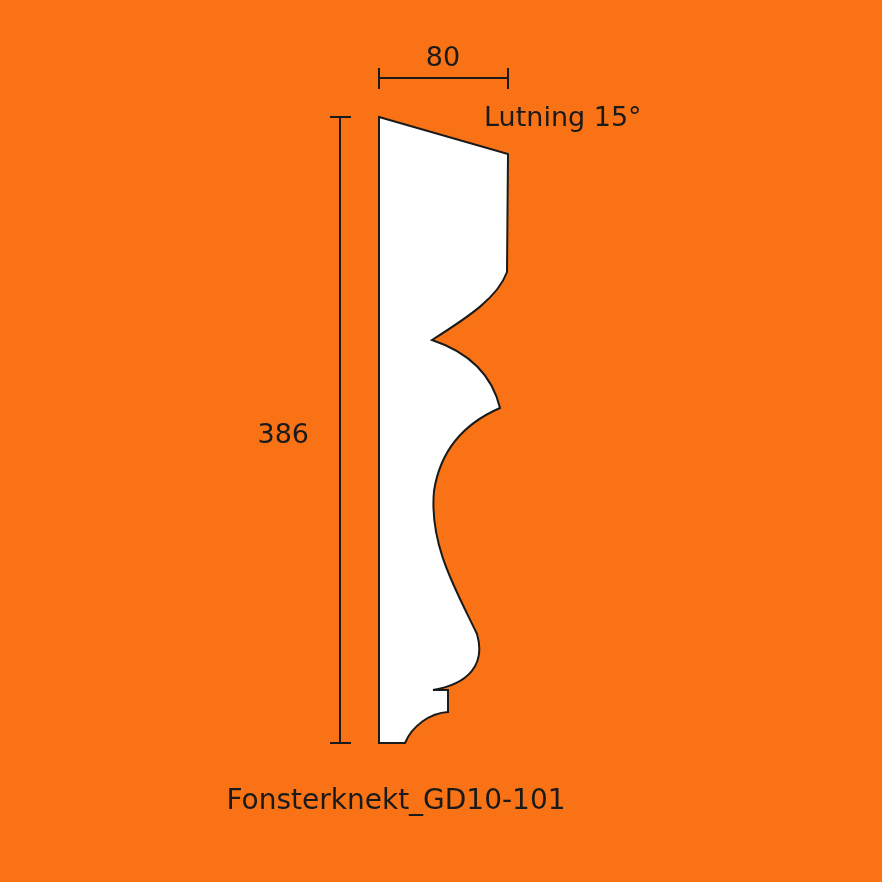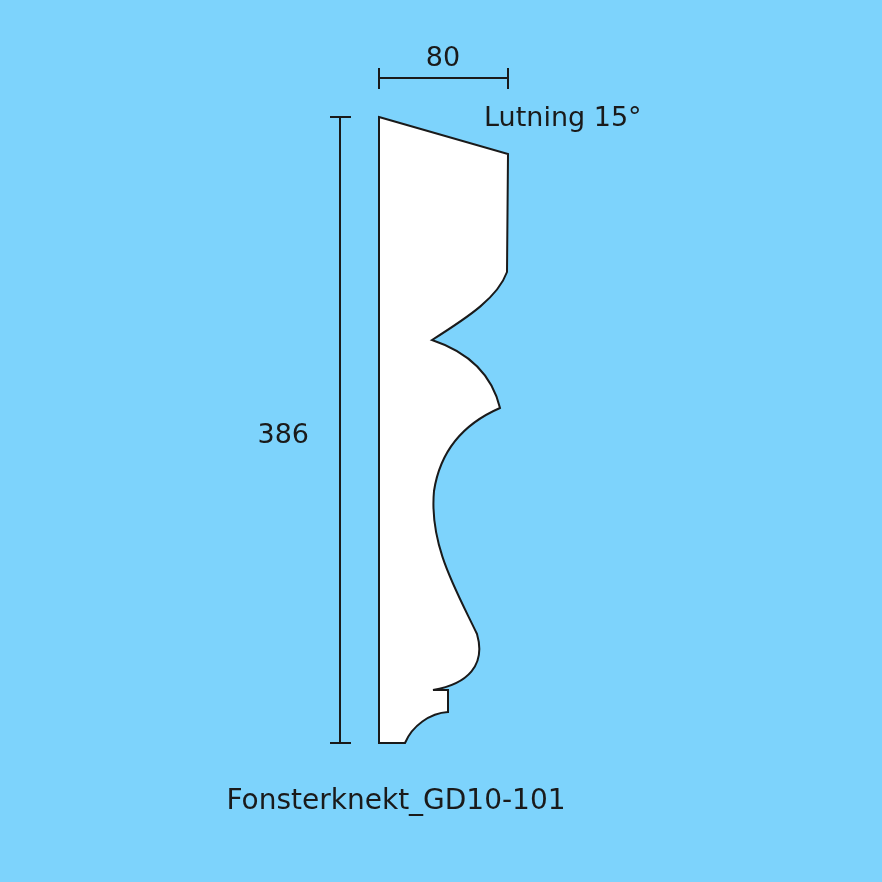--- a/index.html
+++ b/index.html
@@ -12,21 +12,21 @@
     width: 882px;
     height: 882px;
     overflow: hidden;
     font-family: "DejaVu Sans", "Liberation Sans", sans-serif;
     color: #1a1a1a;
   }
   #drawing-root {
     position: relative;
     width: 882px;
     height: 882px;
-    background: #7dd3fc;
+    background: #f97316;
   }
   svg#technical-drawing {
     position: absolute;
     left: 0;
     top: 0;
     width: 882px;
     height: 882px;
     display: block;
   }
   .profile-outline {

